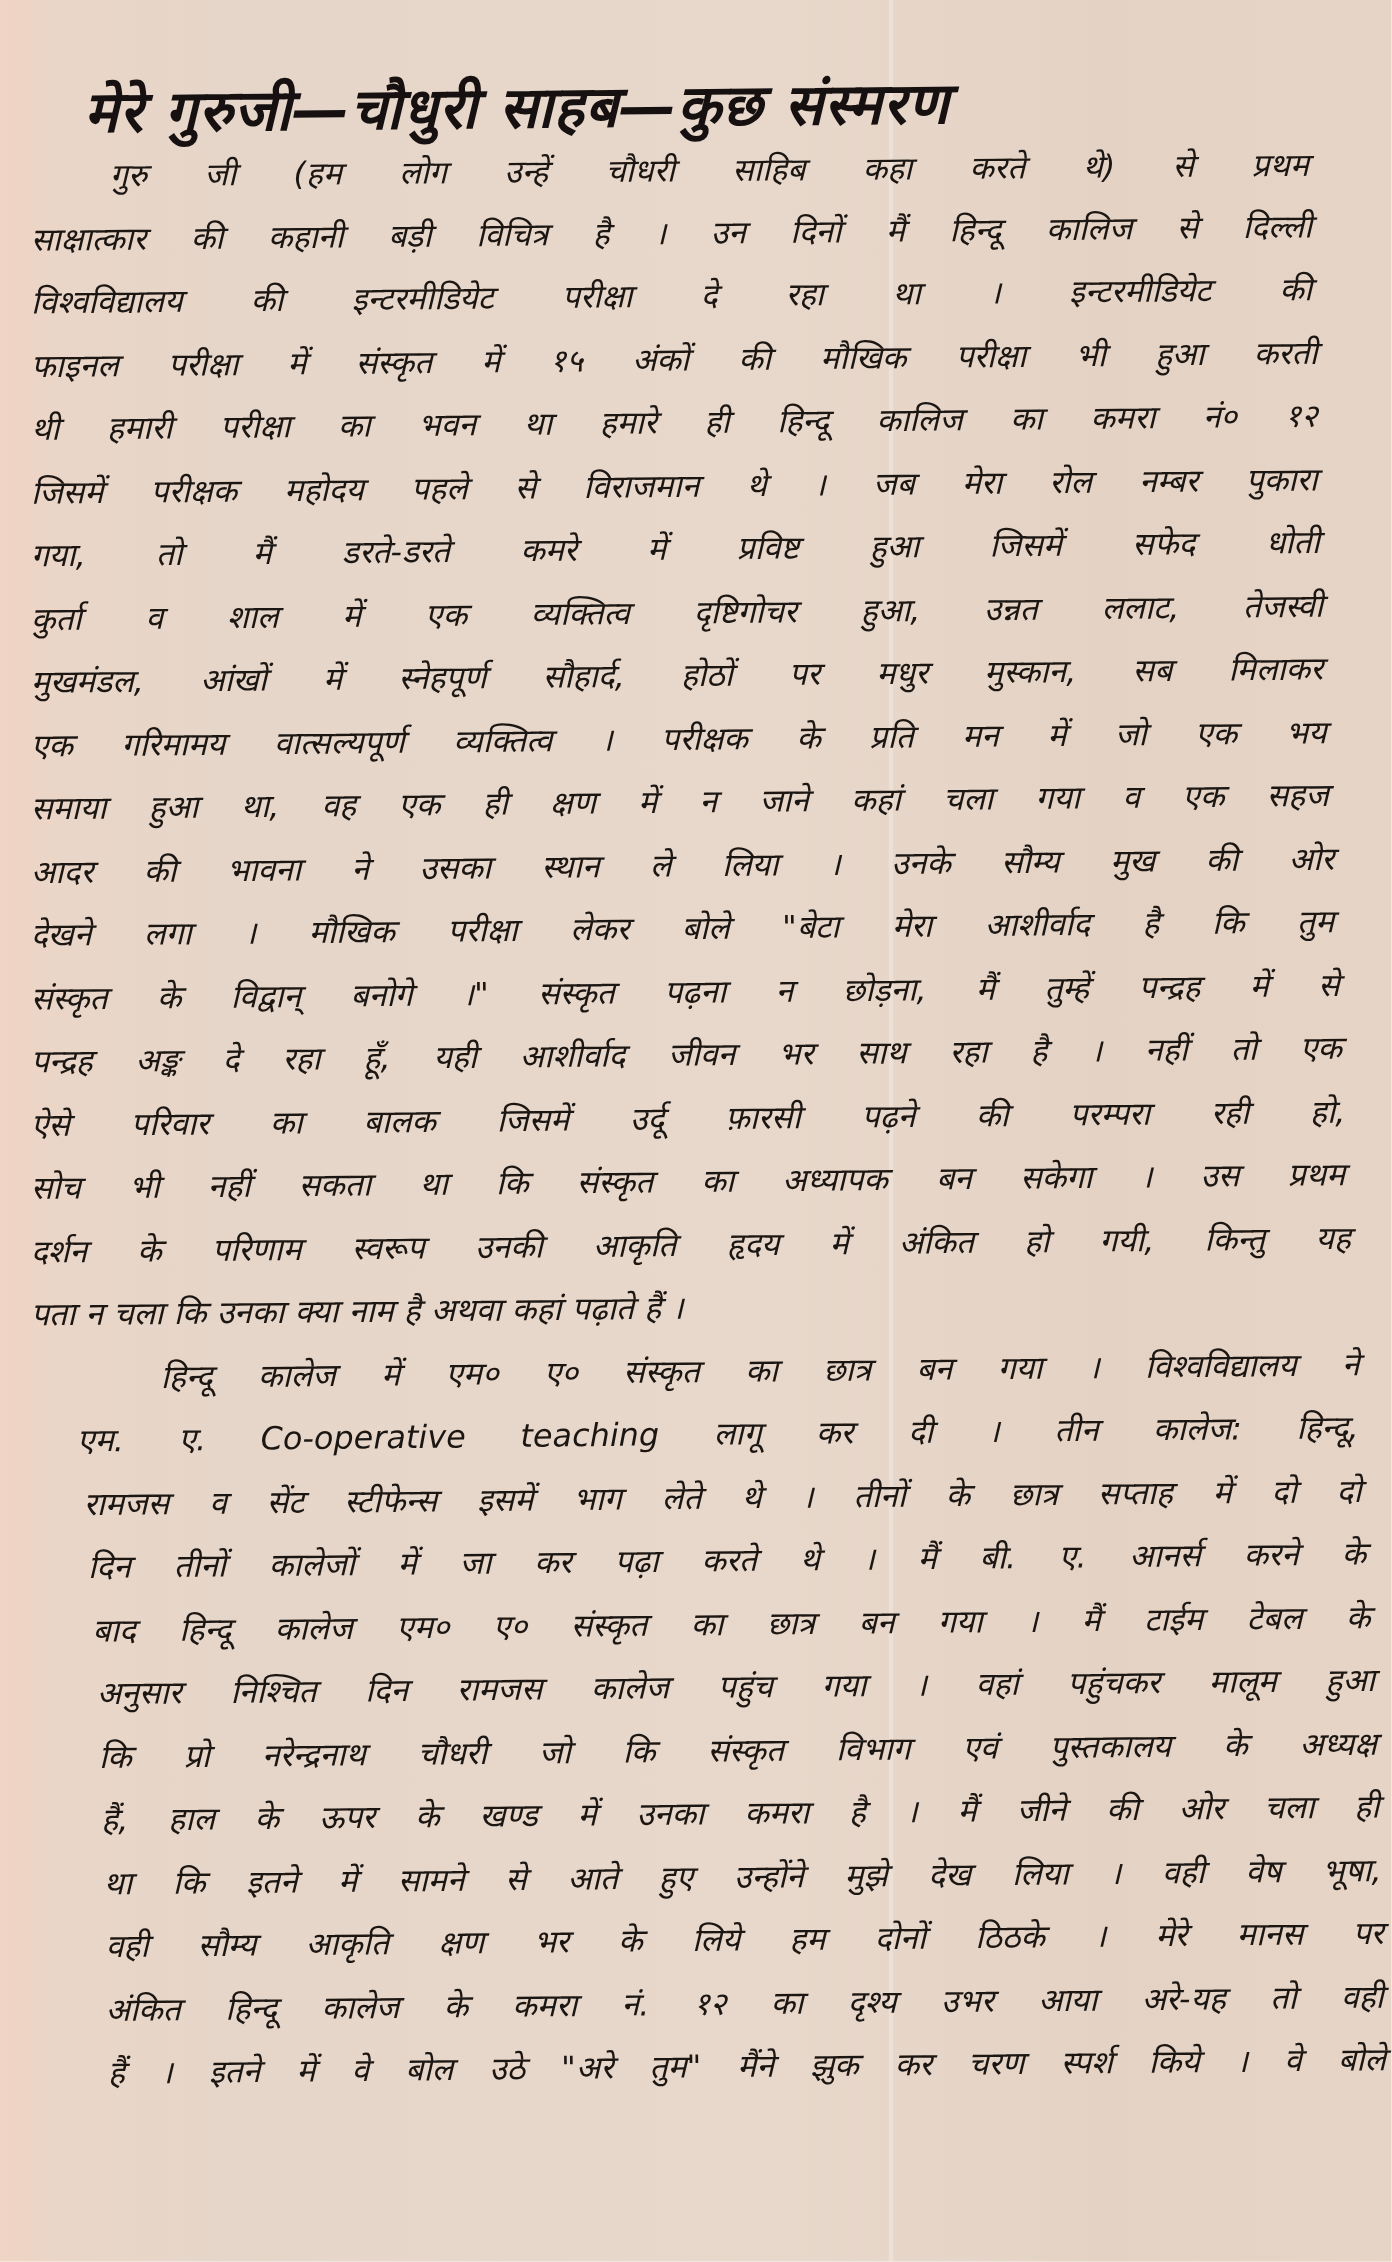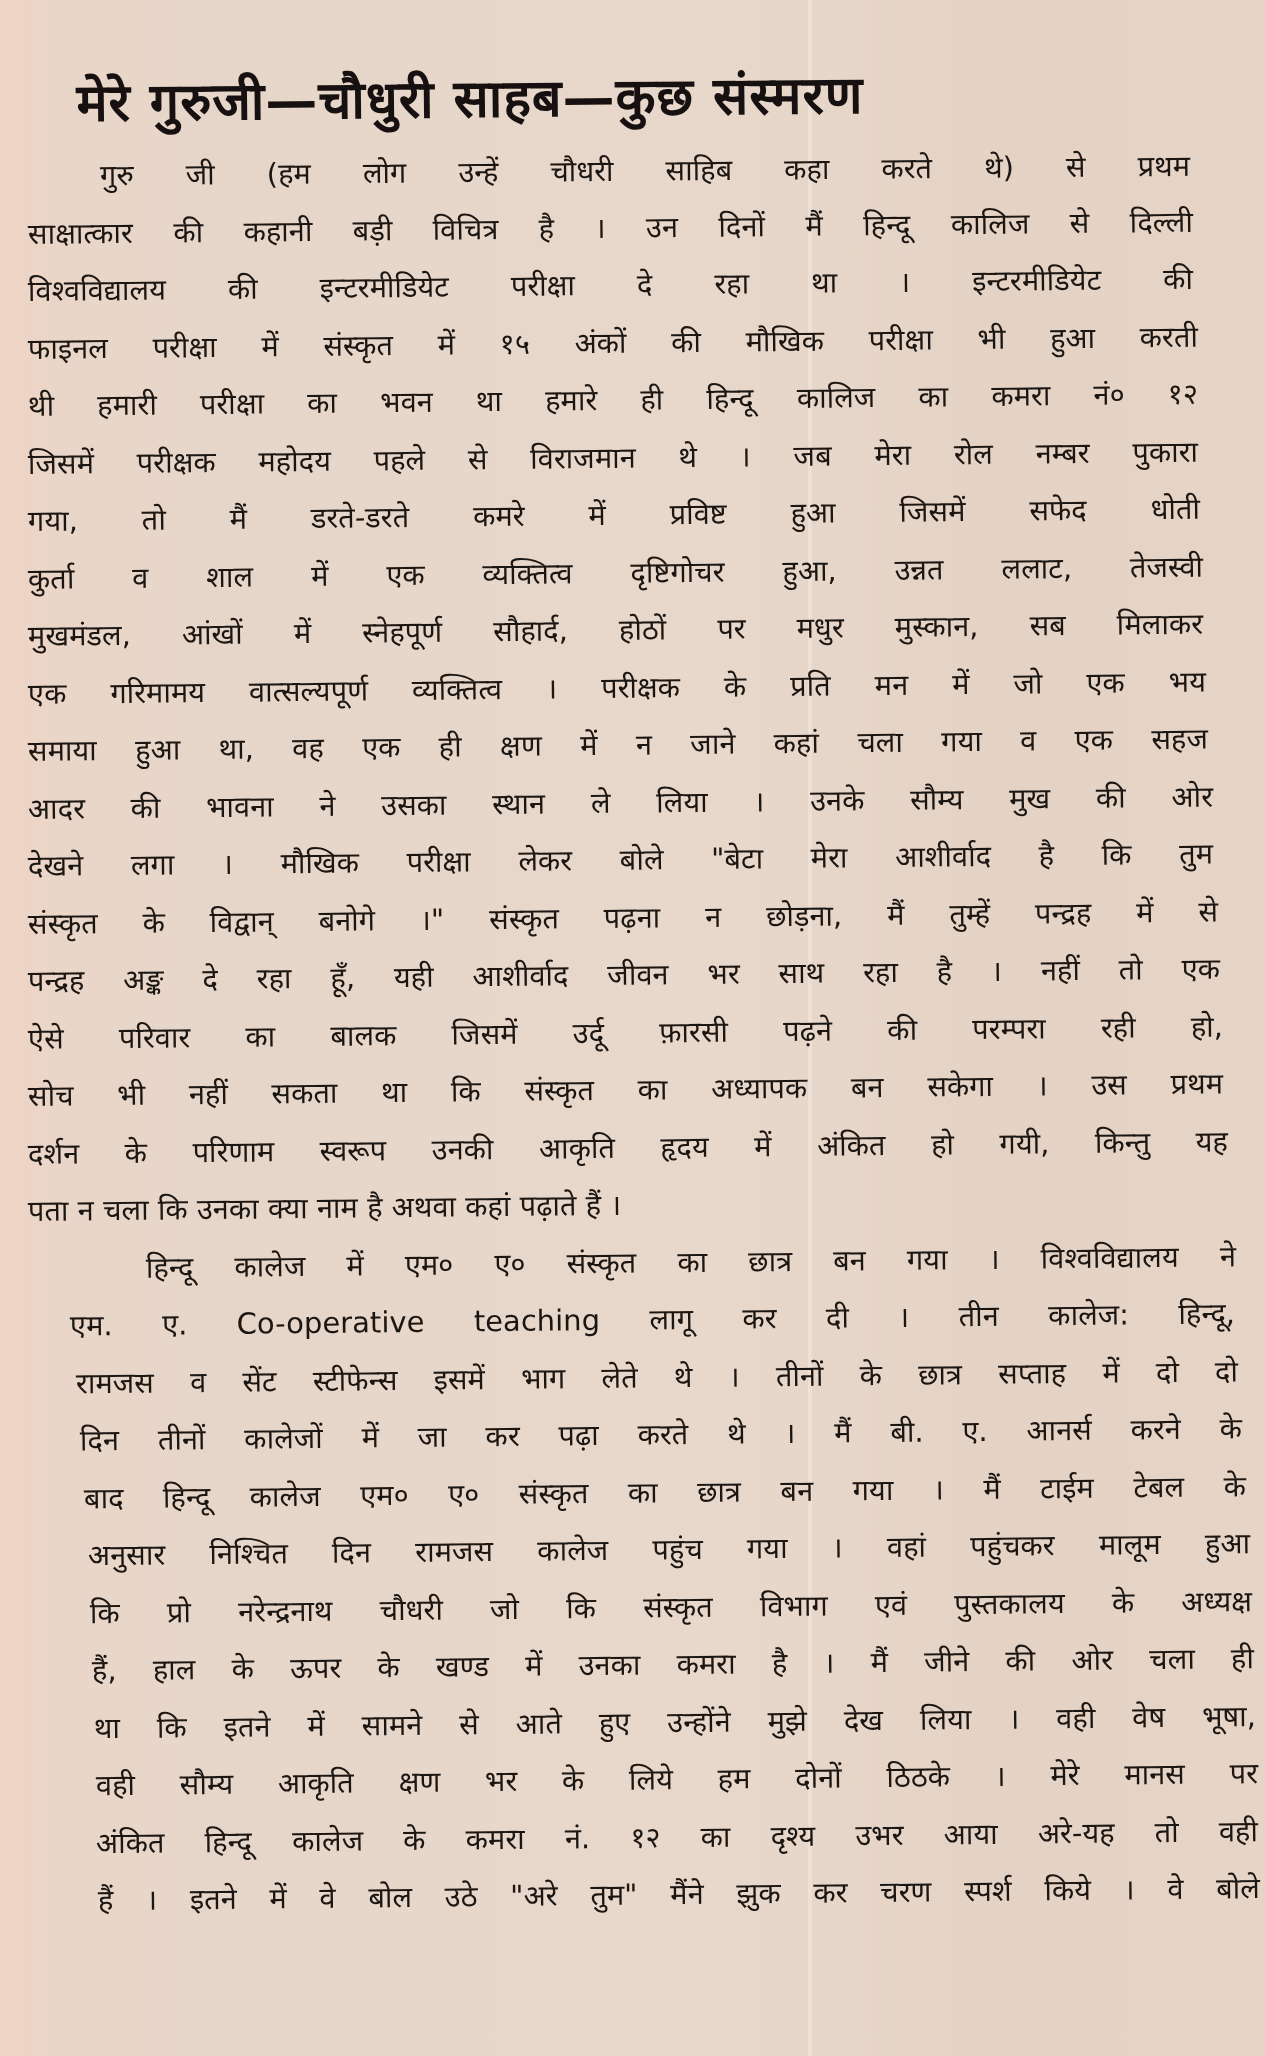--- a/index.html
+++ b/index.html
@@ -11,21 +11,21 @@
       height: 2056px;
       overflow: hidden;
       background: linear-gradient(90deg, #f0d4c4 0px, #e9d6c8 60px, #e6d6c9 200px, #e8d8cb 700px, #e4d3c5 1000px, #e6d4c6 1265px);
       font-family: "DejaVu Sans", sans-serif;
       color: #1a1411;
       position: relative;
     }
     .page {
       position: absolute;
       left: 0; top: 0;
-      width: 1223px; height: 2056px;
+      width: 1223px; height: 2056px; font-style: italic;
     }
     .fold {
       position: absolute;
       left: 808px; top: 0;
       width: 4px; height: 2056px;
       background: rgba(255,255,255,0.25);
     }
     .title {
       position: absolute;
       left: 76px;
@@ -37,21 +37,21 @@
       line-height: 90px;
       letter-spacing: 1px;
       color: #161110;
       white-space: nowrap;
       transform: rotate(-0.6deg);
       transform-origin: left top;
     }
     .body-text {
       position: absolute;
       left: 28px;
-      top: 148px;
+      top: 132px;
       width: 1200px;
     }
     .line {
       height: 57.5px;
       line-height: 57.5px;
       font-size: 29px;
       white-space: nowrap;
       text-align: justify;
       text-align-last: justify;
       color: #1c1613;

